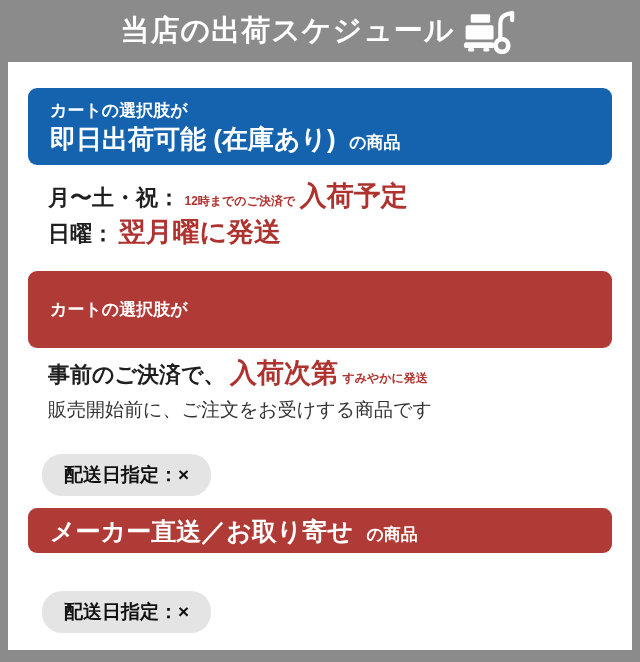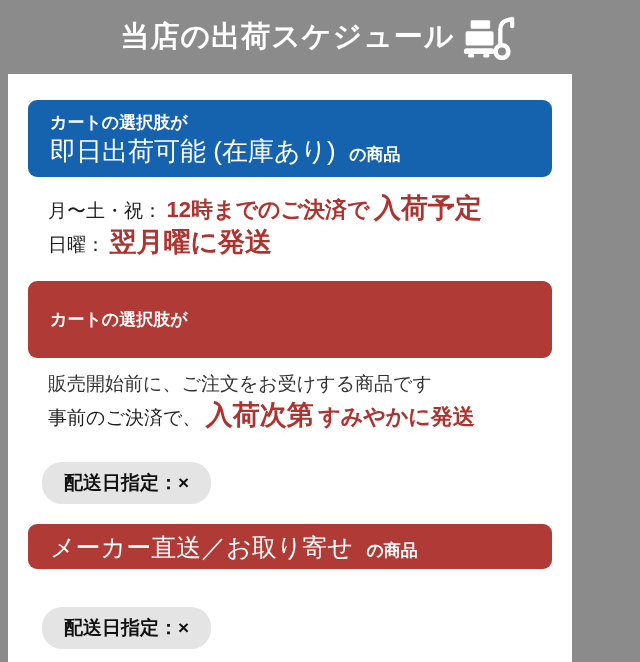--- a/index.html
+++ b/index.html
@@ -6,38 +6,38 @@
     --frame_gray:#8b8b8b;
     --blue:#1563ae;
     --banner_red:#b03a35;
     --text_red:#ae322e;
     --badge_bg:#e4e4e4;
     --text_black:#1f1f1f;
   }
   *{box-sizing:border-box;}
   body{margin:0;font-family:"Liberation Sans","DejaVu Sans",sans-serif;}
   .frame{width:640px;height:662px;background:var(--frame_gray);}
-  .header{height:74px;display:flex;align-items:center;justify-content:center;gap:7px;}
+  .header{height:62px;display:flex;align-items:center;justify-content:center;gap:7px;}
   .header-title{color:#ffffff;font-size:29px;font-weight:bold;letter-spacing:1px;}
   .header-icon{width:58px;height:44px;margin-top:2px;}
-  .content{margin:0 8px;width:564px;height:588px;background:#ffffff;padding:26px 20px 12px;overflow:hidden;}
+  .content{margin:0 8px;width:624px;height:588px;background:#ffffff;padding:26px 20px 12px;overflow:hidden;}
   .banner{border-radius:9px;color:#ffffff;padding:11px 22px;}
   .banner.blue{background:var(--blue);height:77px;display:flex;justify-content:space-between;align-items:center;}
   .banner.red2{background:var(--banner_red);height:77px;display:flex;align-items:center;margin-top:20px;}
-  .banner.red1line{background:var(--banner_red);height:45px;display:flex;align-items:center;margin-top:20px;}
+  .banner.red1line{background:var(--banner_red);height:45px;display:flex;align-items:center;margin-top:12px;}
   .banner-small{font-size:17px;font-weight:bold;line-height:24px;}
-  .banner-big{font-size:26px;font-weight:normal;line-height:32px;}
+  .banner-big{font-size:26px;font-weight:bold;line-height:32px;}
   .banner-suffix{font-size:17px;font-weight:bold;margin-left:9px;text-align:center;}
   .side-note{font-size:18px;font-weight:bold;margin-top:14px;white-space:nowrap;}
   .textblock{margin:16px 0 0 20px;}
   .textblock.tight{margin-top:10px;}
   .trow{line-height:31px;}
-  .black-label{color:var(--text_black);font-weight:normal;font-size:19px;margin-top:10px;}
+  .black-label{color:var(--text_black);font-weight:bold;font-size:22px;margin-top:10px;}
   .black-plain{color:#333333;font-size:19px;}
-  .red-mid{color:var(--text_red);font-weight:bold;font-size:22px;}
+  .red-mid{color:var(--text_red);font-weight:bold;font-size:12px;}
   .red-big{color:var(--text_red);font-weight:bold;font-size:27px;}
   .badge-row{margin:6px 0 0 14px;}
   .badge{display:inline-block;background:var(--badge_bg);border-radius:20px;padding:8px 22px;font-size:19px;font-weight:bold;color:#111111;margin-top:22px;}
 </style>
 </head>
 <body>
 
 <div class="frame">
 
   <div class="header">
@@ -78,26 +78,26 @@
     </div>
 
     <div class="banner red2">
       <div>
         <div class="banner-small">カートの選択肢が</div>
       </div>
     </div>
 
     <div class="textblock tight">
       <div class="trow">
-        <span class="black-plain">販売開始前に、ご注文をお受けする商品です</span>
-      </div>
-      <div class="trow">
         <span class="black-label">事前のご決済で、</span>
         <span class="red-big">入荷次第</span>
         <span class="red-mid">すみやかに発送</span>
+      </div>
+      <div class="trow">
+        <span class="black-plain">販売開始前に、ご注文をお受けする商品です</span>
       </div>
     </div>
 
     <div class="badge-row">
       <span class="badge">配送日指定：×</span>
     </div>
 
     <div class="banner red1line">
       <div>
         <span class="banner-big" style="font-size:25px;">メーカー直送／お取り寄せ</span>

